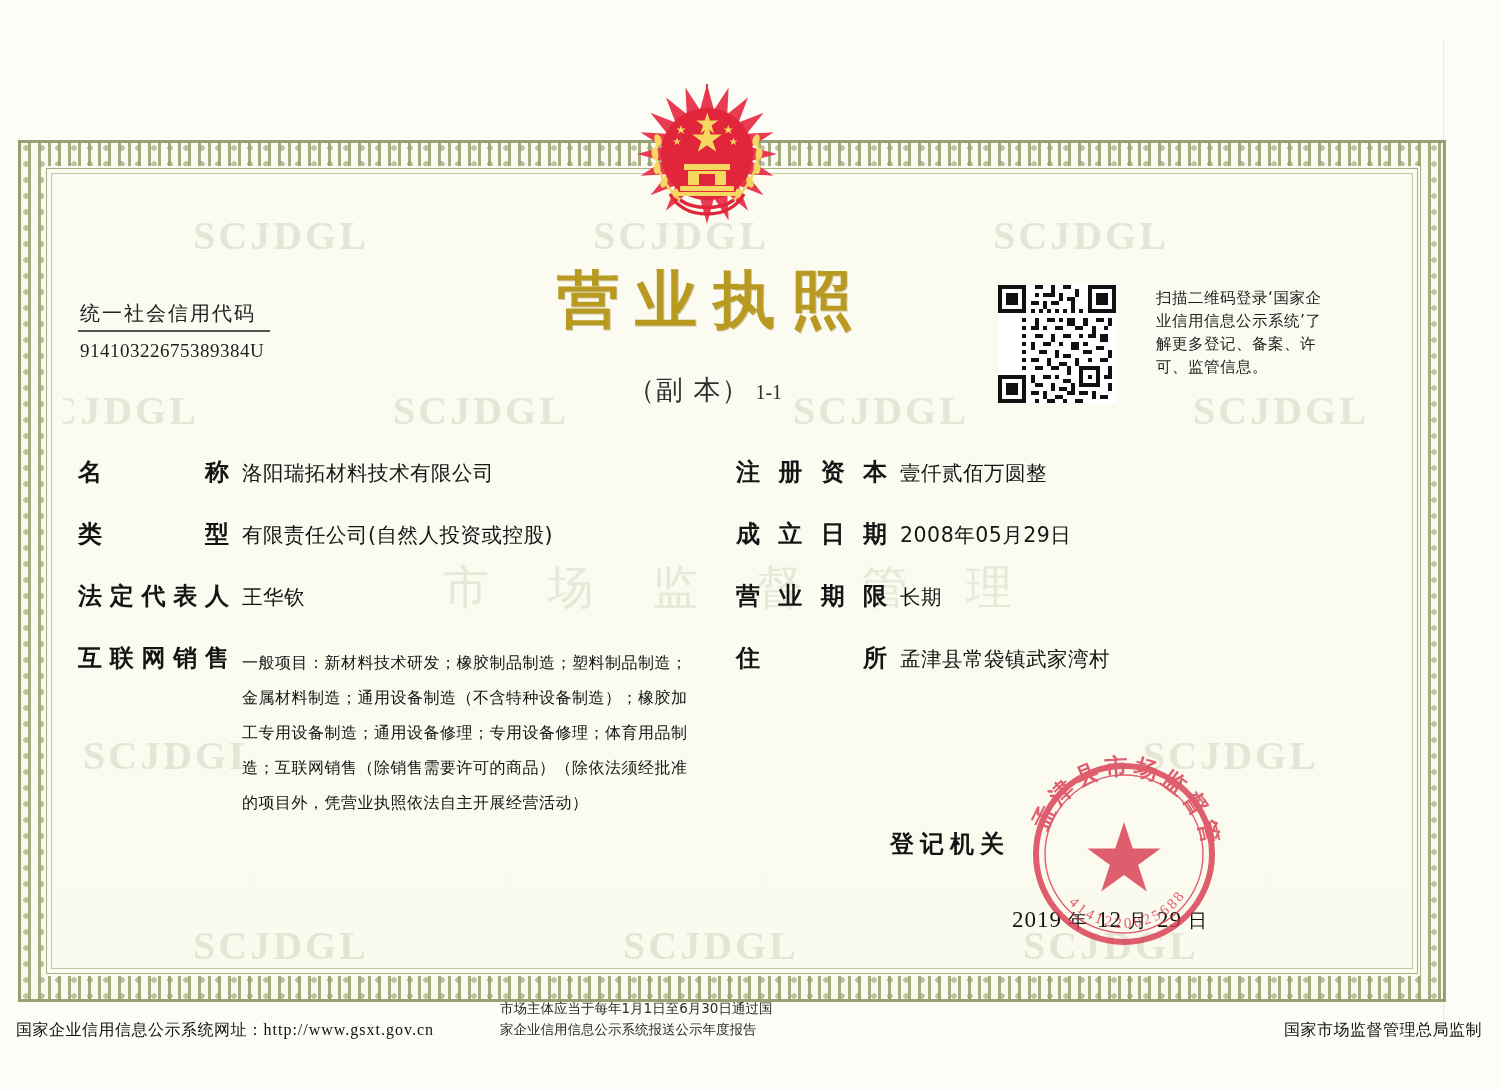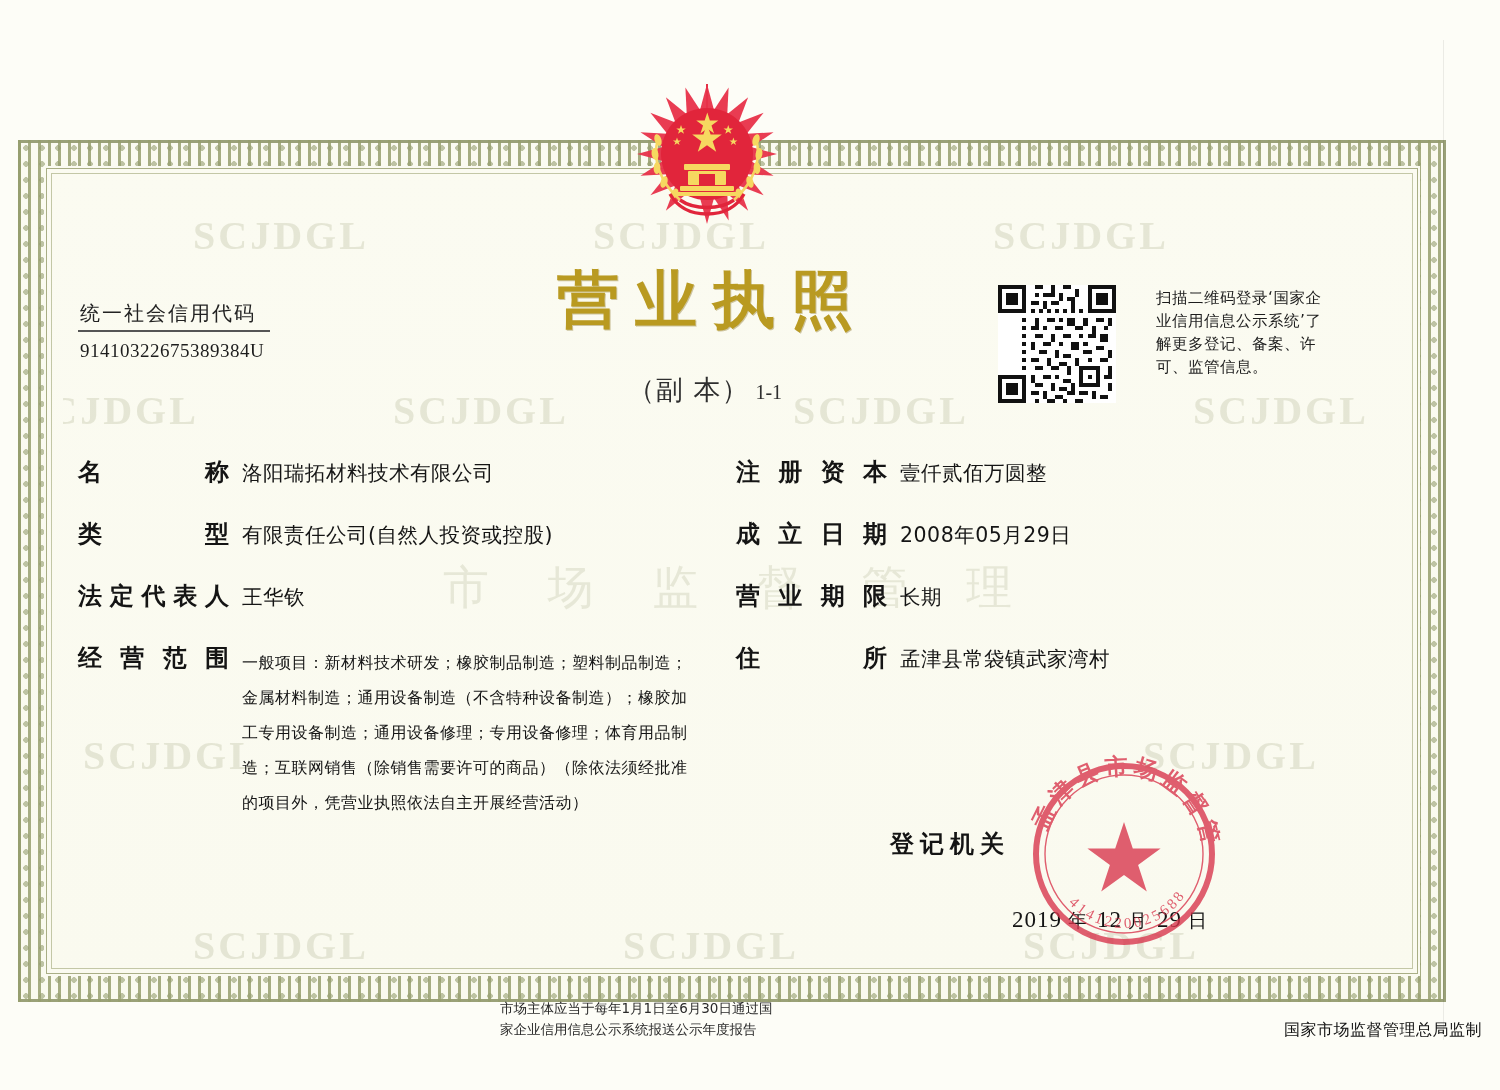--- a/index.html
+++ b/index.html
@@ -556,21 +556,21 @@
 
   <div class="field" style="left:78px; top:580px;">
     <div class="row">
       <span class="f-label spread5">法定代表人</span>
       <span class="f-value">王华钦</span>
     </div>
   </div>
 
   <div class="field" style="left:78px; top:642px;">
     <div class="row">
-      <span class="f-label spread5">经营范围</span>
+      <span class="f-label spread5">互联网销售</span>
       <span class="f-value wrap">一般项目：新材料技术研发；橡胶制品制造；塑料制品制造；金属材料制造；通用设备制造（不含特种设备制造）；橡胶加工专用设备制造；通用设备修理；专用设备修理；体育用品制造；互联网销售（除销售需要许可的商品）（除依法须经批准的项目外，凭营业执照依法自主开展经营活动）</span>
     </div>
   </div>
 
   <div class="field" style="left:736px; top:456px;">
     <div class="row">
       <span class="f-label spread4">注册资本</span>
       <span class="f-value">壹仟贰佰万圆整</span>
     </div>
   </div>
@@ -617,19 +617,22 @@
           <textPath href="#sealArc" startOffset="9%">孟津县市场监督管理局</textPath>
         </text>
 
         <text font-family="'Liberation Serif', serif" font-size="15" fill="#d8334a" letter-spacing="3">
           <textPath href="#sealArcBottom" startOffset="23%">4141220025688</textPath>
         </text>
       </g>
     </svg>
   </div>
 
+  <div class="footer-left">
+    <span>国家企业信用信息公示系统网址：</span><span class="url">http://www.gsxt.gov.cn</span>
+  </div>
   <div class="footer-center">
     <div>市场主体应当于每年1月1日至6月30日通过国</div>
     <div>家企业信用信息公示系统报送公示年度报告</div>
   </div>
   <div class="footer-right">国家市场监督管理总局监制</div>
 
 </div>
 
 </body></html>

